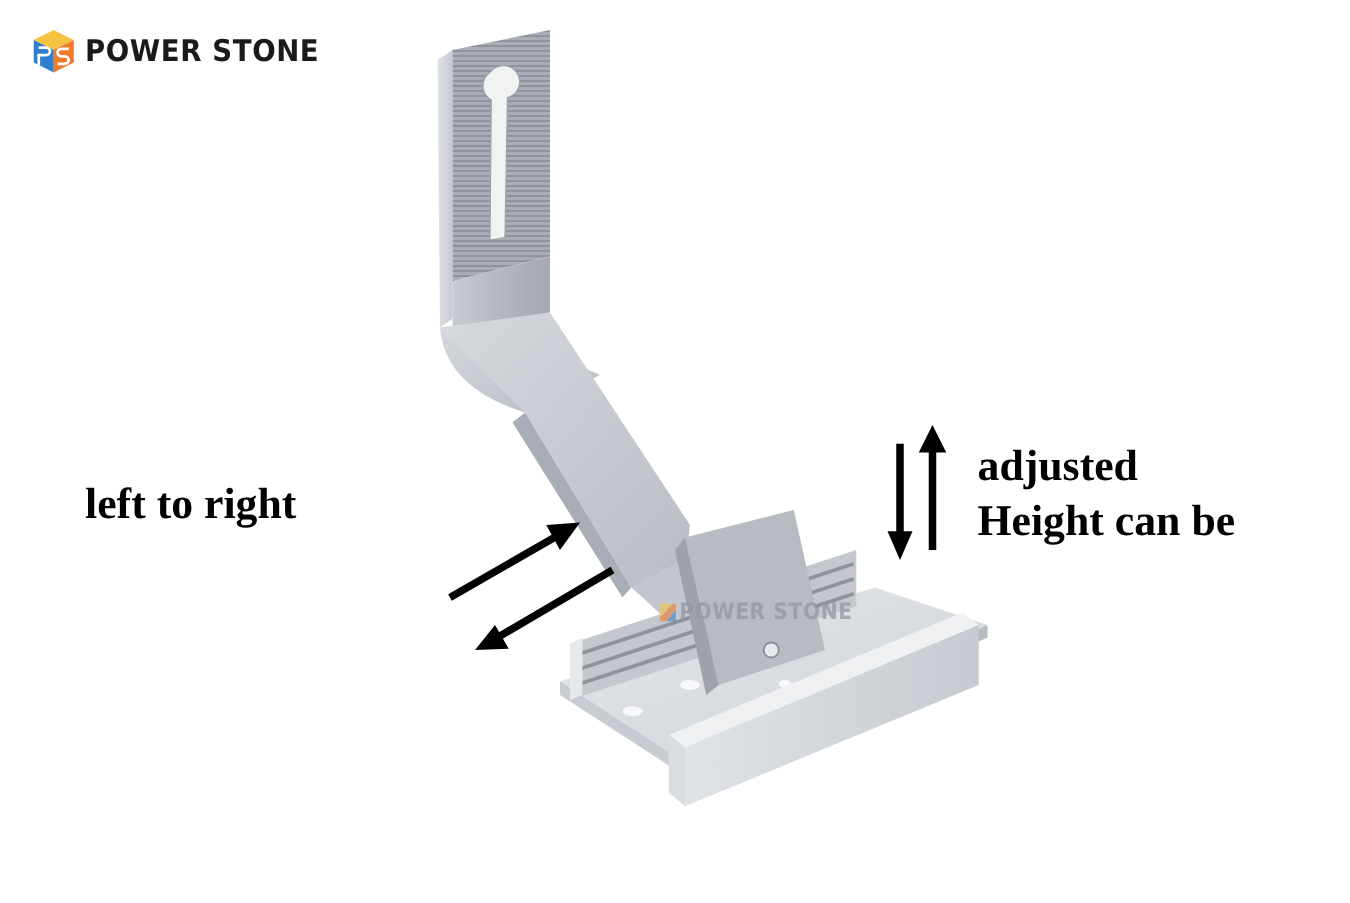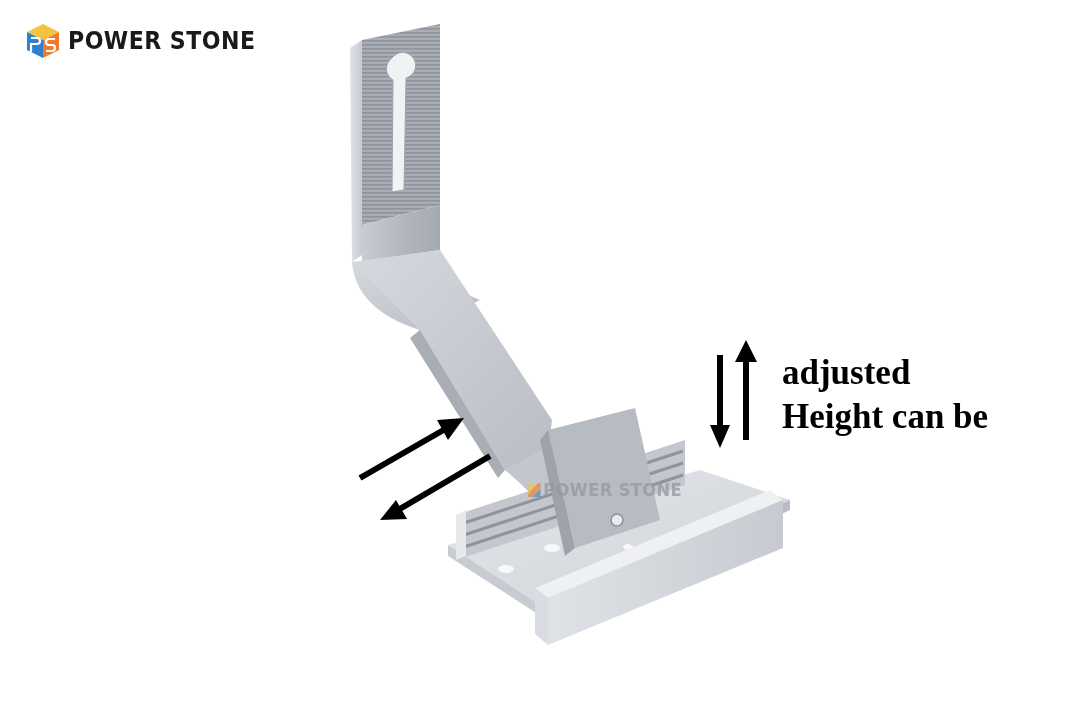--- a/index.html
+++ b/index.html
@@ -111,18 +111,19 @@
   </svg>
   <span class="logo-text">POWER STONE</span>
 </div>
 
 <div class="watermark">
   <span style="display:inline-block;width:14px;height:14px;background:linear-gradient(135deg,#f5c242 0 40%,#f07a2a 40% 70%,#2f7fd1 70%);opacity:.6"></span>
   <span>POWER STONE</span>
 </div>
 
 <div class="label label-left">
+  <div>left to right</div>
 </div>
 
 <div class="label label-right">
   <div>adjusted</div>
   <div>Height can be</div>
 </div>
 
 </body></html>

